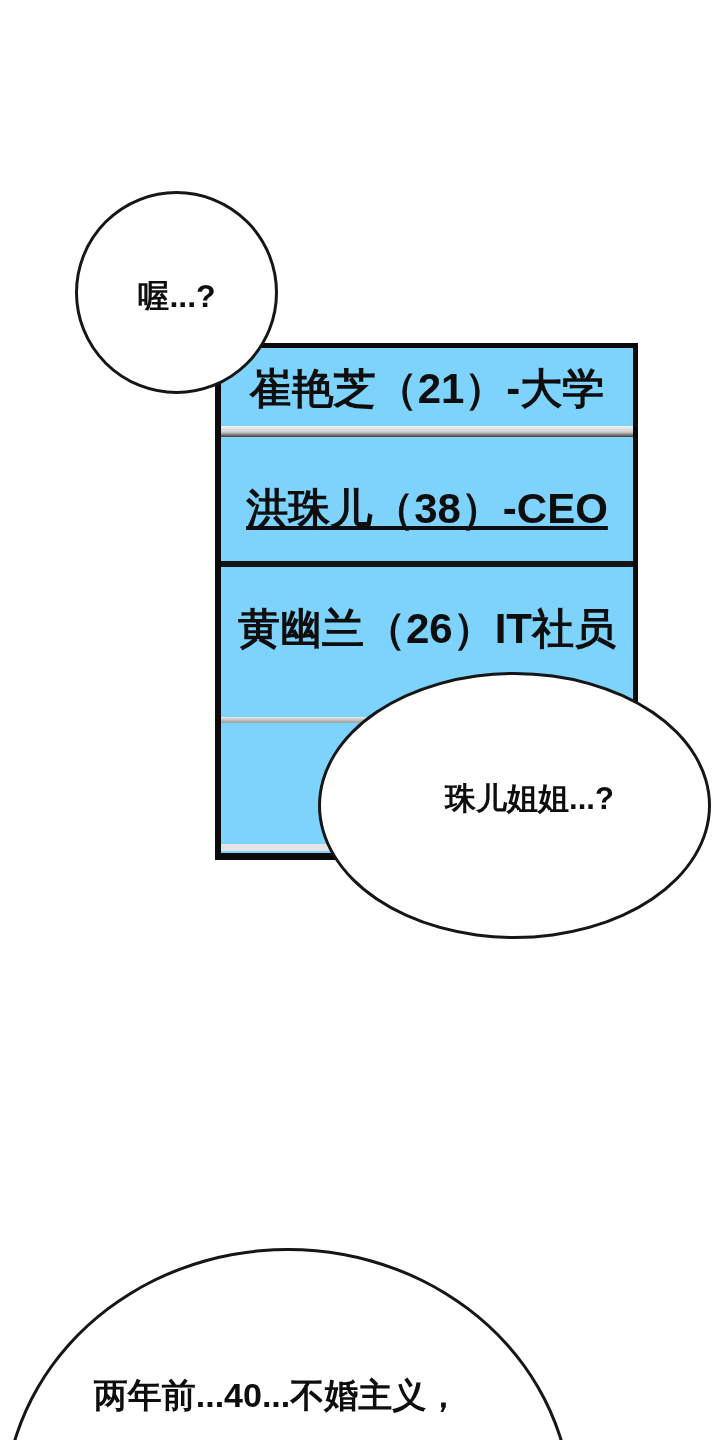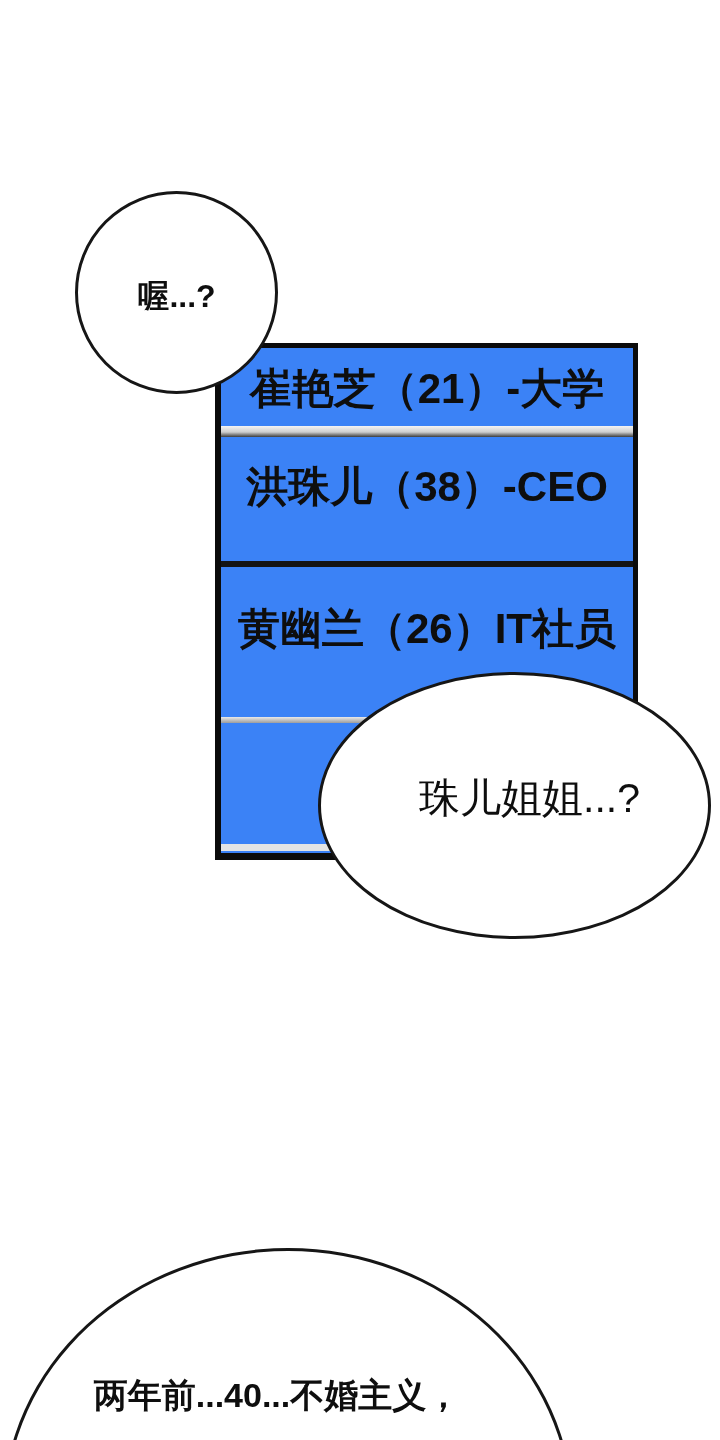--- a/index.html
+++ b/index.html
@@ -10,53 +10,53 @@
     overflow:hidden;
   }
   .panel{
     position:relative;width:720px;height:1440px;background:#ffffff;overflow:hidden;
     color:#111111;
   }
 
   
   .roster{
     position:absolute;left:215px;top:343px;width:423px;height:517px;
-    box-sizing:border-box;background:#3b82f6;
+    box-sizing:border-box;background:#7dd3fc;
     border:5px solid #0b0b0b;border-left-width:6px;border-bottom-width:7px;
     z-index:1;
   }
   .roster .row{
     position:absolute;left:0;right:0;
     display:flex;align-items:center;justify-content:center;
     font-size:42px;font-weight:600;letter-spacing:0px;white-space:nowrap;
     color:#0e0e0e;
   }
   .row-1{top:0;height:81px;}
-  .row-2{top:76px;height:125px;}
+  .row-2{top:98px;height:125px;text-decoration:underline;}
   .row-3{top:221px;height:120px;font-size:43px;}
   .row-4{top:376px;height:124px;}
   .divider{position:absolute;left:0;right:0;}
   .divider-1{top:78px;height:11px;background:linear-gradient(180deg,#f4f4f4 0%,#cfcfcf 55%,#3d3d3d 100%);}
   .divider-2{top:213px;height:6px;background:#141414;}
   .divider-3{top:369px;height:6px;background:linear-gradient(180deg,#e9e9e9 0%,#9d9d9d 100%);}
   .bottom-band{top:496px;height:7px;background:#e4e4e4;}
 
   
   .bubble{
     position:absolute;background:#ffffff;border:3px solid #161616;border-radius:50%;
     box-sizing:border-box;display:flex;align-items:center;justify-content:center;
     z-index:2;color:#0e0e0e;
   }
   .bubble-circle{
     left:75px;top:191px;width:203px;height:203px;
     font-size:32px;font-weight:600;padding-top:8px;
   }
   .bubble-name{
     left:318px;top:672px;width:393px;height:267px;
-    font-size:41px;font-weight:400;
+    font-size:31px;font-weight:700;
     padding-left:30px;padding-bottom:14px;text-align:center;
   }
   .bubble-bottom{
     left:3px;top:1248px;width:570px;height:524px;
     display:block;
   }
   .bubble-bottom-text{
     position:absolute;left:0;right:22px;top:126px;
     text-align:center;font-size:34px;line-height:37px;font-weight:600;
     color:#0e0e0e;

